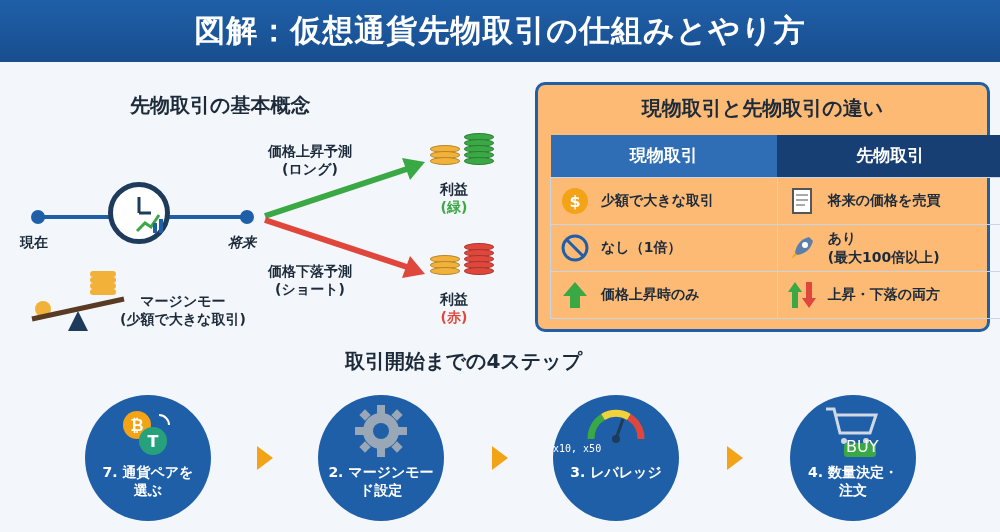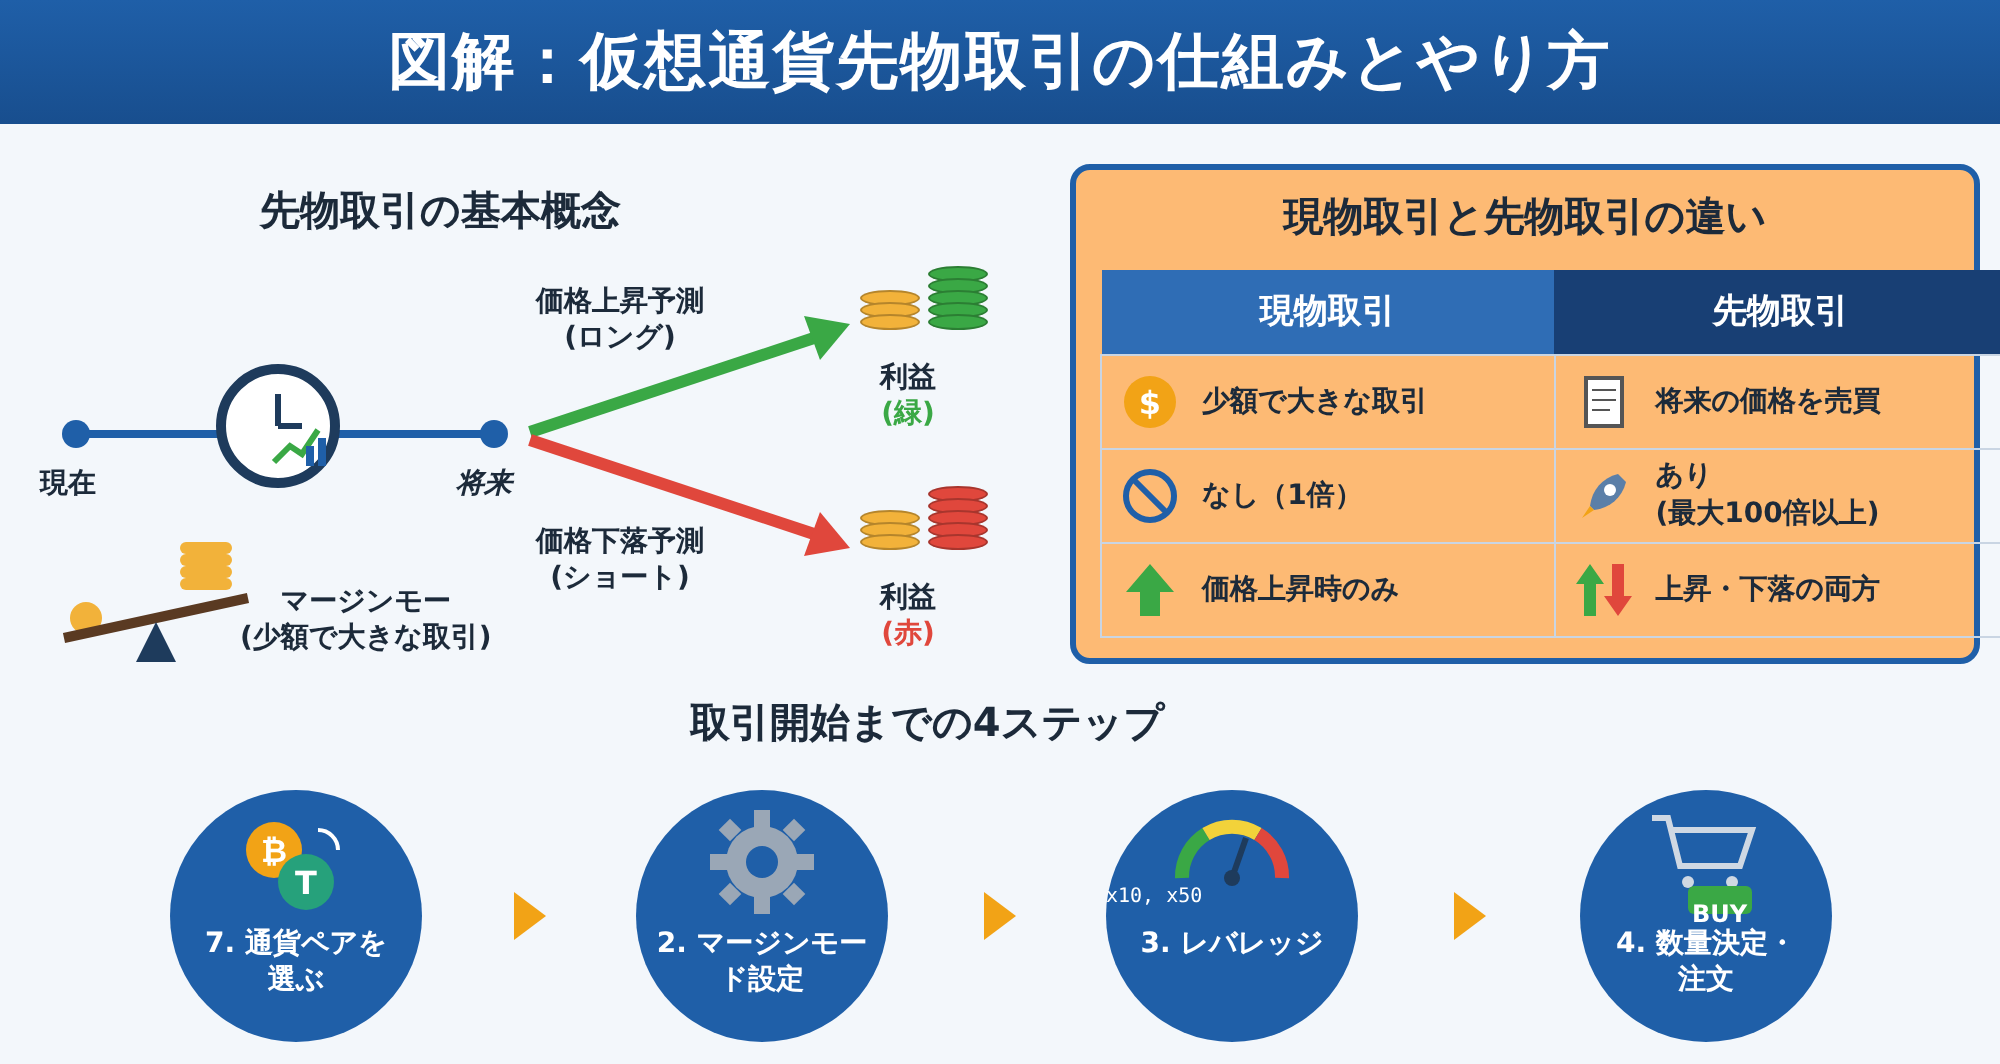--- a/index.html
+++ b/index.html
@@ -295,18 +295,18 @@
 </div>
 <div class="step-arrow" style="left:727px;"></div>
 
 <div class="step-circle" style="left:790px;">
   <svg style="position:absolute; left:30px; top:8px;" width="66" height="56">
     <polyline points="6,6 14,6 20,30 50,30 56,12 16,12" fill="none" stroke="#cfd8e3" stroke-width="3"></polyline>
     <circle cx="24" cy="38" r="3" fill="#cfd8e3"></circle>
       <circle cx="46" cy="38" r="3" fill="#cfd8e3"></circle>
     <rect x="24" y="40" width="32" height="14" rx="3" fill="#3aa845"></rect>
   </svg>
-  <div style="position:absolute; left:56px; top:55px; color:#fff; font-size:12px; font-weight:bold;">BUY</div>
+  <div style="position:absolute; left:56px; top:42px; color:#fff; font-size:16px; font-weight:normal;">BUY</div>
   <div class="step-label" style="top:68px;">
     <div>4. 数量決定・</div>
     <div>注文</div>
   </div>
 </div>
 
 </body></html>

